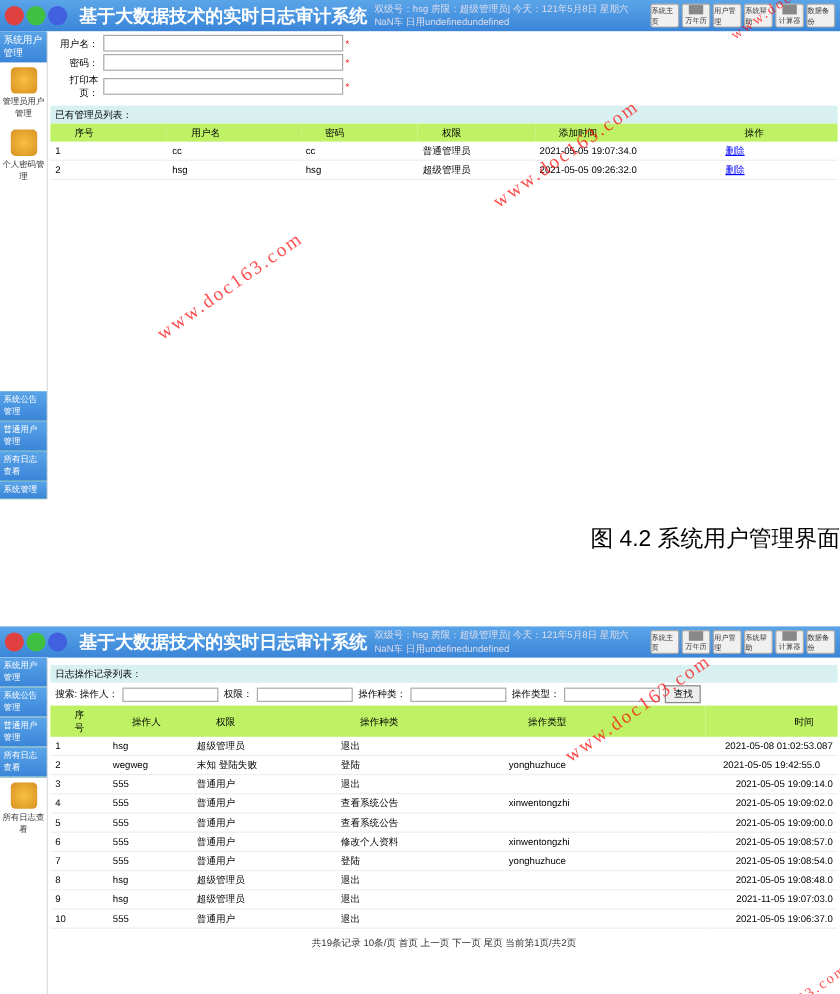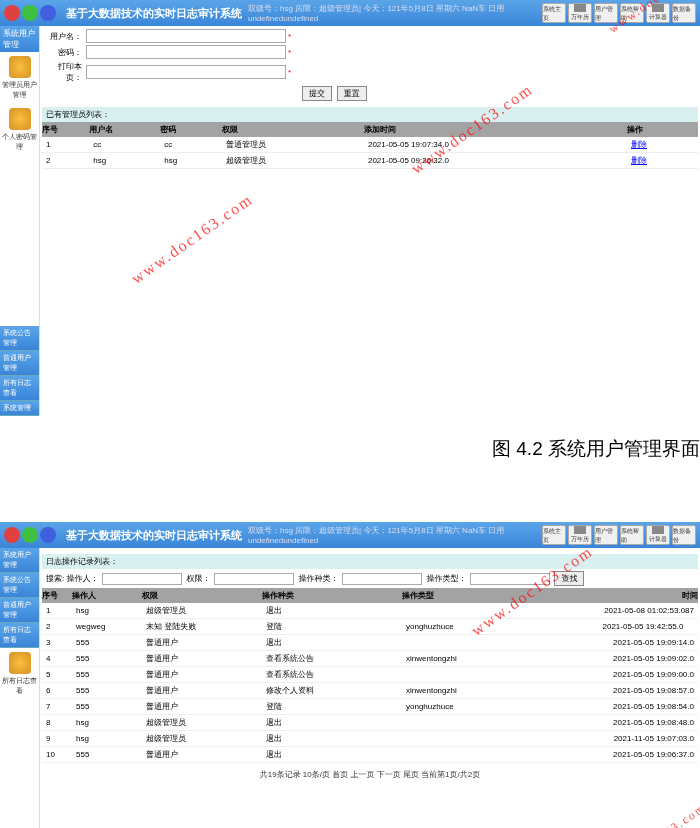--- a/index.html
+++ b/index.html
@@ -1,42 +1,42 @@
 <!DOCTYPE html>
 <html><head>
 <meta charset="utf-8">
 <style>
 * { margin: 0; padding: 0; box-sizing: border-box; font-family: Arial, "Microsoft YaHei", sans-serif; }
 body { background: #fff; font-size: 10px; }
 .screenshot { width: 700px; margin: 0 auto 40px; position: relative; }
 .header { background: linear-gradient(to bottom, #5aa5e8, #3a85d8); height: 26px; display: flex; align-items: center; color: #fff; }
 .header-icons { display: flex; gap: 2px; padding: 0 4px; }
 .header-icons .ico { width: 16px; height: 16px; border-radius: 50%; }
-.header-title { font-size: 11px; font-weight: bold; padding: 0 6px; }
+.header-title { font-size: 15px; font-weight: bold; padding: 0 6px; }
 .header-meta { font-size: 8px; color: #dde; flex: 1; }
 .header-toolbar { display: flex; gap: 2px; padding: 0 4px; }
 .tool-btn { width: 24px; height: 20px; background: #f0f0f0; border: 1px solid #aaa; border-radius: 2px; display: flex; flex-direction: column; align-items: center; justify-content: center; cursor: pointer; }
 .tool-btn .ti { width: 12px; height: 10px; background: #888; }
 .tool-btn .tl { font-size: 6px; color: #333; margin-top: 1px; }
 .body-wrap { display: flex; min-height: 310px; }
 .sidebar { width: 40px; background: #fff; border-right: 1px solid #ddd; }
 .side-head { background: linear-gradient(to bottom, #5aa5e8, #3a85d8); color: #fff; font-size: 8px; padding: 2px 3px; }
 .side-item { text-align: center; padding: 4px 2px; font-size: 7px; color: #333; cursor: pointer; }
 .side-item .si-ico { width: 22px; height: 22px; margin: 0 auto 2px; background: radial-gradient(circle, #f8c040, #d89020); border-radius: 4px; }
 .side-menu { background: linear-gradient(to bottom, #5aa5e8, #3a85d8); color: #fff; font-size: 7px; padding: 2px 3px; border-bottom: 1px solid #6ab; cursor: pointer; }
 .main { flex: 1; padding: 2px; }
 .frm-row { display: flex; align-items: center; padding: 1px 4px; }
 .frm-lbl { width: 40px; font-size: 8px; text-align: right; padding-right: 4px; }
 .frm-inp { width: 200px; height: 14px; border: 1px solid #aaa; font-size: 8px; }
 .frm-star { color: #f00; font-size: 8px; padding-left: 2px; }
 .btn-row { padding: 2px 0 2px 260px; }
 .btn { font-size: 8px; padding: 1px 6px; border: 1px solid #888; background: #eee; cursor: pointer; margin-right: 2px; }
 .sec-title { background: #d8f0f0; font-size: 8px; padding: 2px 4px; margin-top: 4px; }
 table { width: 100%; border-collapse: collapse; font-size: 8px; }
-th { background: #a3a3a3; text-align: left; padding: 2px 0; font-weight: bold; }
+th { background: #bef264; text-align: left; padding: 2px 20px; font-weight: normal; }
 td { padding: 2px 4px; border-bottom: 1px solid #eee; }
 .link { color: #00f; text-decoration: underline; cursor: pointer; }
 .caption { text-align: right; font-size: 19px; padding: 20px 0; }
 .watermark { position: absolute; color: #f00; font-size: 16px; opacity: 0.7; transform: rotate(-35deg); pointer-events: none; letter-spacing: 2px; font-family: serif; }
 .search-row { display: flex; align-items: center; gap: 4px; padding: 2px 4px; font-size: 8px; }
 .search-row input { height: 12px; border: 1px solid #aaa; font-size: 8px; }
 .pager { text-align: center; font-size: 8px; padding: 6px; color: #333; }
 .footer-note { font-size: 8px; padding: 2px 4px; }
 .ss2-body { display: flex; min-height: 270px; }
 .ico-r { background: #e04040 !important; }
@@ -108,24 +108,20 @@
       <div class="frm-row">
           <span class="frm-lbl">密码：</span>
           <input class="frm-inp" style="">
           <span class="frm-star">*</span>
         </div>
       <div class="frm-row">
           <span class="frm-lbl">打印本页：</span>
           <input class="frm-inp" style="">
           <span class="frm-star">*</span>
         </div>
-      <div class="btn-row">
-        <button class="btn">提交</button>
-        <button class="btn">重置</button>
-      </div>
       <div class="sec-title">已有管理员列表：</div>
       <table>
         <thead>
             <tr>
           <th>序号</th>
           <th>用户名</th>
           <th>密码</th>
           <th>权限</th>
           <th>添加时间</th>
           <th>操作</th>

